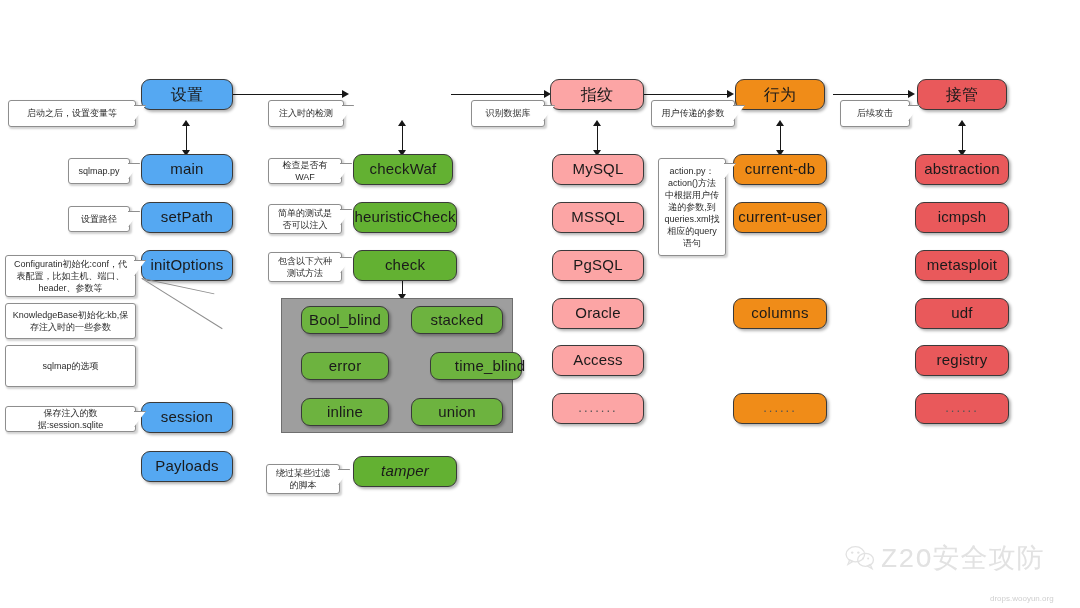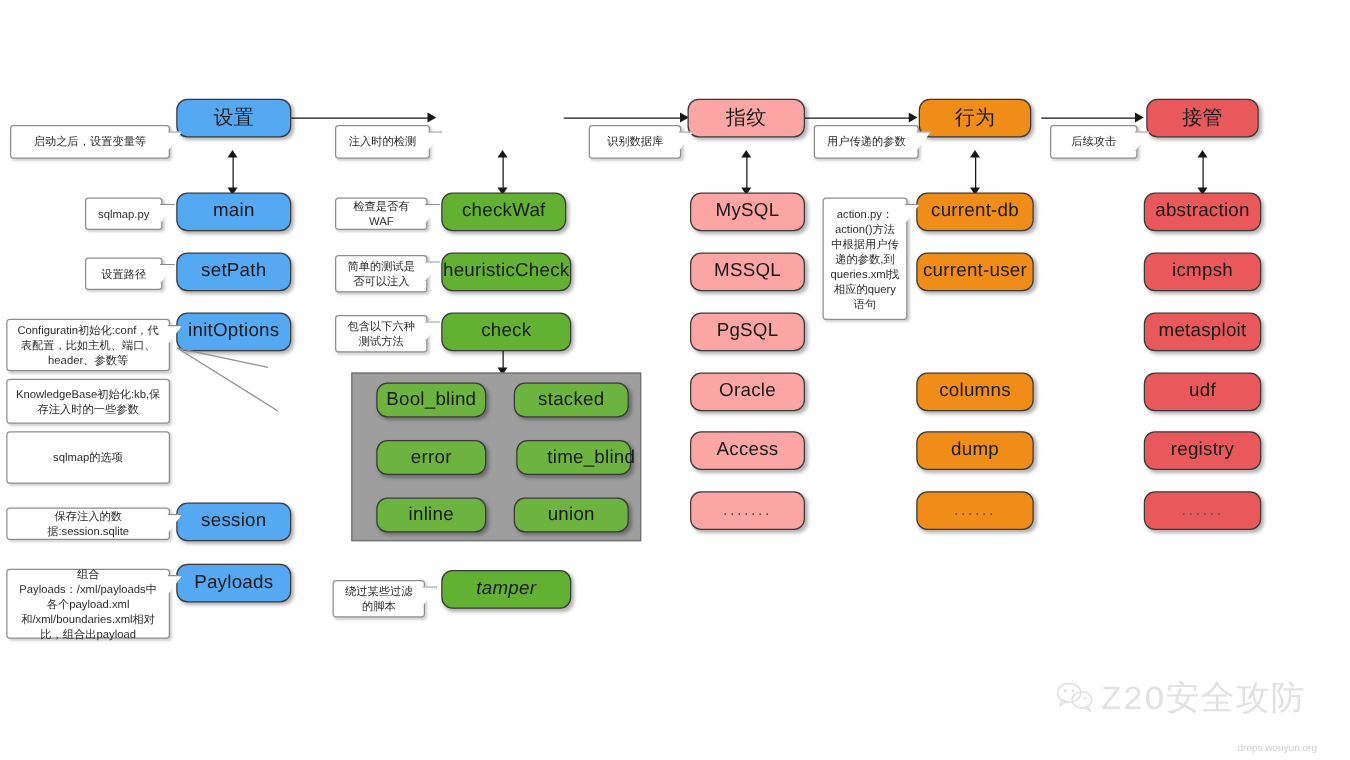--- a/index.html
+++ b/index.html
@@ -183,23 +183,20 @@
   <div class="callout" style="left:5px;top:345px;width:131px;height:42px;">
     <span class="txt">sqlmap的选项</span>
   </div>
 
   <div class="node blue" style="left:141px;top:402px;width:92px;height:31px;">session</div>
   <div class="callout tail-r" style="left:5px;top:406px;width:131px;height:26px;">
     <span class="txt">保存注入的数据:session.sqlite</span>
   </div>
 
   <div class="node blue" style="left:141px;top:451px;width:92px;height:31px;">Payloads</div>
-  <div class="callout tail-r" style="left:5px;top:455px;width:131px;height:56px;">
-    <span class="txt">组合Payloads：/xml/payloads中各个payload.xml和/xml/boundaries.xml相对比，组合出payload</span>
-  </div>
 
   <div class="callout tail-r" style="left:268px;top:100px;width:76px;height:27px;">
     <span class="txt">注入时的检测</span>
   </div>
 
   <div class="node green" style="left:353px;top:154px;width:100px;height:31px;">checkWaf</div>
   <div class="callout tail-r" style="left:268px;top:158px;width:74px;height:26px;">
     <span class="txt">检查是否有WAF</span>
   </div>
 
@@ -210,21 +207,21 @@
 
   <div class="node green" style="left:353px;top:250px;width:104px;height:31px;">check</div>
   <div class="callout tail-r" style="left:268px;top:252px;width:74px;height:30px;">
     <span class="txt">包含以下六种测试方法</span>
   </div>
 
   <div class="graybox" style="left:281px;top:298px;width:232px;height:135px;"></div>
   <div class="node green2" style="left:301px;top:306px;width:88px;height:28px;">Bool_blind</div>
   <div class="node green2" style="left:411px;top:306px;width:92px;height:28px;">stacked</div>
   <div class="node green2" style="left:301px;top:352px;width:88px;height:28px;">error</div>
-  <div class="node green2" style="left:413px;top:352px;width:92px;height:28px;padding-left:28px;">time_blind</div>
+  <div class="node green2" style="left:430px;top:352px;width:92px;height:28px;padding-left:28px;">time_blind</div>
   <div class="node green2" style="left:301px;top:398px;width:88px;height:28px;">inline</div>
   <div class="node green2" style="left:411px;top:398px;width:92px;height:28px;">union</div>
 
   <div class="node green" style="left:353px;top:456px;width:104px;height:31px;font-style:italic;">tamper</div>
   <div class="callout tail-r" style="left:266px;top:464px;width:74px;height:30px;">
     <span class="txt">绕过某些过滤的脚本</span>
   </div>
 
   <div class="node head yellow" style="left:550px;top:79px;width:94px;height:31px;">指纹</div>
   <div class="callout tail-r" style="left:471px;top:100px;width:74px;height:27px;">
@@ -243,21 +240,20 @@
     <span class="txt">用户传递的参数</span>
   </div>
 
   <div class="node orange" style="left:733px;top:154px;width:94px;height:31px;">current-db</div>
   <div class="callout tail-r" style="left:658px;top:158px;width:68px;height:98px;">
     <span class="txt">action.py：action()方法中根据用户传递的参数,到queries.xml找相应的query语句</span>
   </div>
 
   <div class="node orange" style="left:733px;top:202px;width:94px;height:31px;">current-user</div>
   <div class="node orange" style="left:733px;top:298px;width:94px;height:31px;">columns</div>
-  <div class="node orange" style="left:733px;top:345px;width:94px;height:31px;">dump</div>
   <div class="node orange dots" style="left:733px;top:393px;width:94px;height:31px;">......</div>
 
   <div class="node head red" style="left:917px;top:79px;width:90px;height:31px;">接管</div>
   <div class="callout tail-r" style="left:840px;top:100px;width:70px;height:27px;">
     <span class="txt">后续攻击</span>
   </div>
 
   <div class="node red" style="left:915px;top:202px;width:94px;height:31px;">icmpsh</div>
   <div class="node red" style="left:915px;top:154px;width:94px;height:31px;">abstraction</div>
   <div class="node red" style="left:915px;top:250px;width:94px;height:31px;">metasploit</div>

